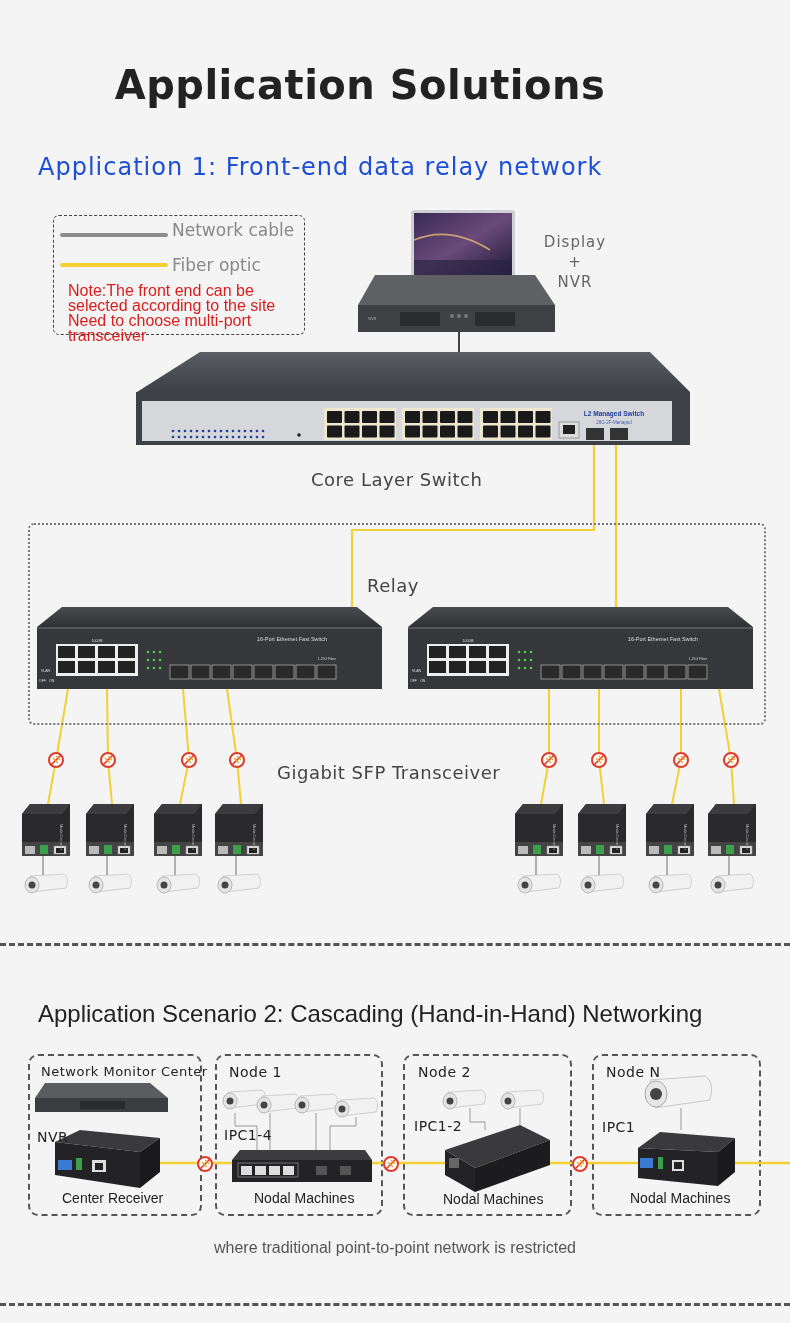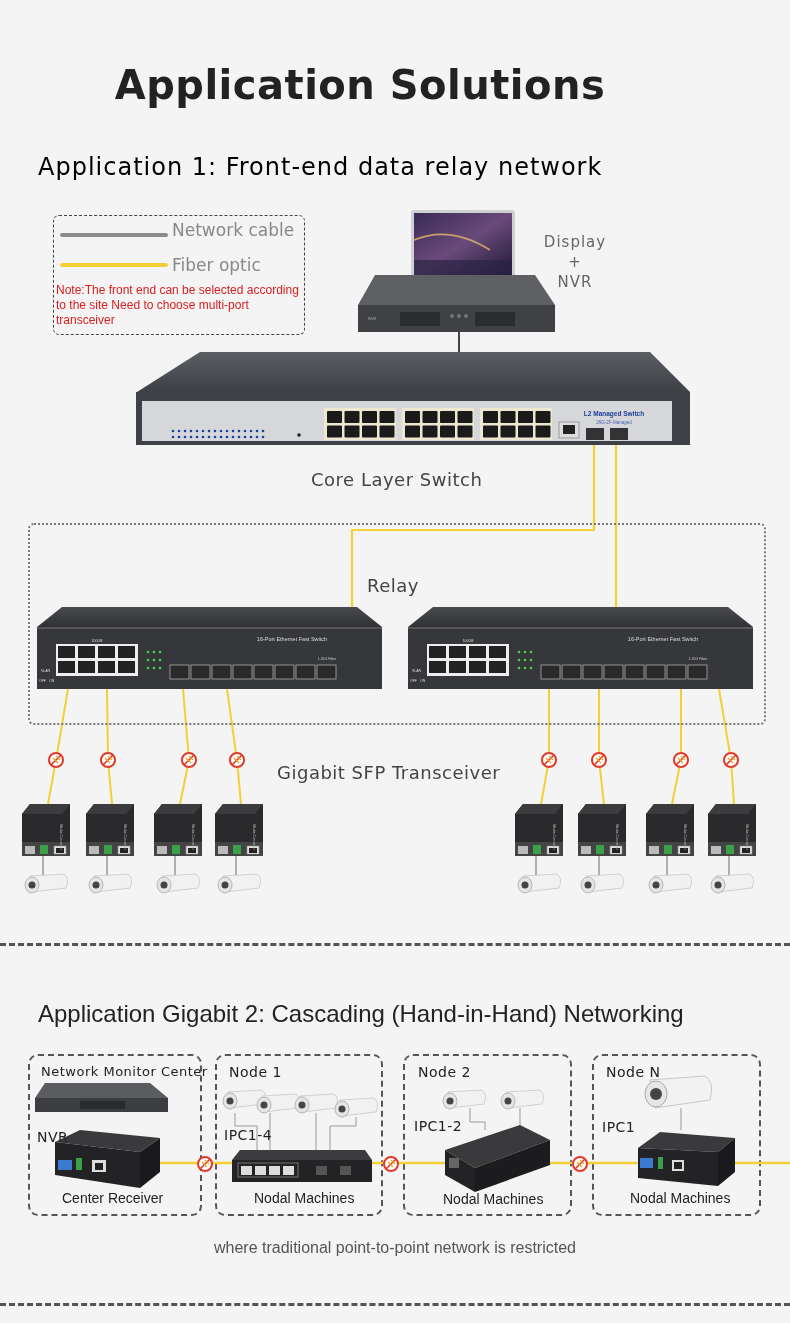--- a/index.html
+++ b/index.html
@@ -1,23 +1,23 @@
 <!DOCTYPE html>
 <html><head>
 <meta charset="utf-8">
 <style>
   html,body{margin:0;padding:0;background:#f4f4f4;}
   body{width:790px;height:1323px;position:relative;overflow:hidden;font-family:"Liberation Sans","DejaVu Sans",sans-serif;color:#333;}
   .abs{position:absolute;}
   .main-title{left:0;width:720px;top:62px;text-align:center;font-size:40px;font-weight:bold;color:#222;letter-spacing:0.5px;font-family:"DejaVu Sans",sans-serif;}
-  .sec1-title{left:38px;top:153px;font-size:24px;color:#000000;letter-spacing:1px;font-family:"DejaVu Sans",sans-serif;}
+  .sec1-title{left:38px;top:153px;font-size:24px;color:#1d4ed8;letter-spacing:1px;font-family:"DejaVu Sans",sans-serif;}
   .legend{left:53px;top:215px;width:250px;height:118px;border:1.5px dashed #444;border-radius:6px;}
   .legend .line{position:absolute;left:6px;width:108px;height:4px;border-radius:2px;}
   .legend .lbl{position:absolute;left:118px;font-size:17px;color:#888;font-family:"DejaVu Sans",sans-serif;}
-  .legend .note{position:absolute;left:2px;top:67px;width:248px;font-size:12px;line-height:15px;color:#d81e1e;}
+  .legend .note{position:absolute;left:14px;top:67px;width:248px;font-size:16px;line-height:15px;color:#d81e1e;}
   .disp-label{left:535px;top:232px;width:80px;text-align:center;font-size:15px;color:#666;line-height:20px;font-family:"DejaVu Sans",sans-serif;letter-spacing:1px;}
   .caption{font-size:18px;color:#444;font-family:"DejaVu Sans",sans-serif;letter-spacing:0.5px;}
   .relay-box{left:28px;top:523px;width:734px;height:198px;border:2px dotted #777;border-radius:6px;}
   .dash-sep{left:0;width:790px;height:0;border-top:3px dashed #555;}
   .sec2-title{left:38px;top:1000px;font-size:24px;color:#222;}
   .node-box{top:1054px;height:158px;border:2px dashed #555;border-radius:10px;}
   .node-label{font-size:14px;color:#222;font-family:"DejaVu Sans",sans-serif;letter-spacing:0.5px;}
   .bottom-label{font-size:14px;color:#222;}
   .note2{left:0;width:790px;top:1238px;text-align:center;font-size:16px;line-height:20px;color:#555;}
   svg text{font-family:"Liberation Sans",sans-serif;}
@@ -308,21 +308,21 @@
 
 <div class="abs caption" style="left:311px;top:469px;">Core Layer Switch</div>
 
 <div class="abs relay-box"></div>
 <div class="abs caption" style="left:367px;top:575px;">Relay</div>
 
 <div class="abs caption" style="left:277px;top:762px;">Gigabit SFP Transceiver</div>
 
 <div class="abs dash-sep" style="top:943px;"></div>
 
-<div class="abs sec2-title">Application Gigabit 2: Cascading (Hand-in-Hand) Networking</div>
+<div class="abs sec2-title">Application Scenario 2: Cascading (Hand-in-Hand) Networking</div>
 
 <div class="abs node-box" style="left:28px;width:170px;"></div>
 <div class="abs node-box" style="left:215px;width:164px;"></div>
 <div class="abs node-box" style="left:403px;width:165px;"></div>
 <div class="abs node-box" style="left:592px;width:165px;"></div>
 
 <svg class="abs" style="left:0;top:1054px;" width="790" height="160" viewBox="0 1054 790 160">
   <defs>
     <g id="warnIcon2">
       <circle cx="0" cy="0" r="7" fill="#fff" stroke="#e23a2a" stroke-width="2"></circle>

